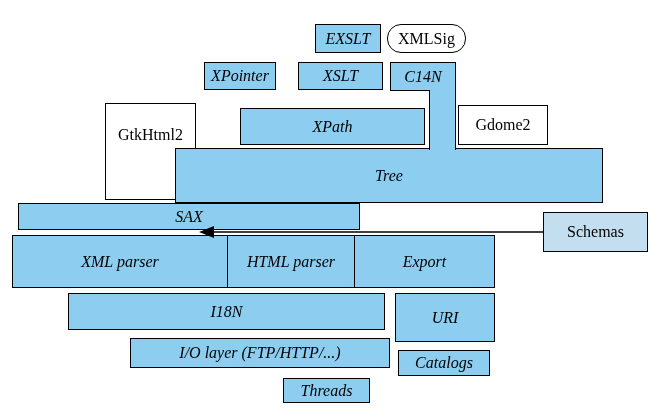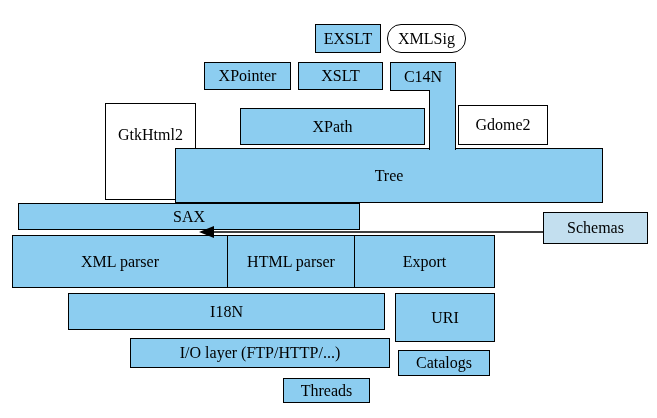--- a/index.html
+++ b/index.html
@@ -15,21 +15,21 @@
   .box {
     position: absolute;
     border: 1px solid var(--border, #000);
     display: flex;
     align-items: center;
     justify-content: center;
     font-size: 16px;
     line-height: 1;
     white-space: nowrap;
   }
-  .blue  { background: var(--module_fill, #8ccdf0); }
+  .blue  { background: var(--module_fill, #8ccdf0); font-style: italic; }
   .white { background: var(--external_fill, #ffffff); }
   .schemas { background: var(--schemas_fill, #c3dfef); }
   .top-label { align-items: flex-start; padding-top: 23px; }
   .connector {
     position: absolute;
     background: var(--module_fill, #8ccdf0);
     border-left: 1px solid var(--border, #000);
     border-right: 1px solid var(--border, #000);
   }
   .overlay {
@@ -45,35 +45,35 @@
 <div class="canvas">
 
   <div class="box white top-label" style="left:105px; top:103px; width:91px; height:97px;">GtkHtml2</div>
 
   <div class="box white" style="left:458px; top:105px; width:90px; height:40px;">Gdome2</div>
 
   <div class="box white" style="left:387px; top:24px; width:79px; height:29px;border-radius:14px;">XMLSig</div>
 
   <div class="box blue" style="left:315px; top:24px; width:66px; height:29px;">EXSLT</div>
 
-  <div class="box blue" style="left:204px; top:62px; width:87px; height:28px;">XPointer</div>
+  <div class="box blue" style="left:204px; top:62px; width:72px; height:28px;">XPointer</div>
 
   <div class="box blue" style="left:298px; top:62px; width:85px; height:28px;">XSLT</div>
 
   <div class="box blue" style="left:390px; top:62px; width:66px; height:29px;">C14N</div>
 
   <div class="box blue" style="left:240px; top:108px; width:185px; height:37px;">XPath</div>
 
   <div class="box blue" style="left:175px; top:148px; width:428px; height:55px;">Tree</div>
 
   <div class="connector" style="left:429px; top:90px; width:27px; height:60px;"></div>
 
   <div class="box blue" style="left:18px; top:203px; width:342px; height:27px;">SAX</div>
 
-  <div class="box schemas" style="left:543px; top:212px; width:105px; height:32px;">Schemas</div>
+  <div class="box schemas" style="left:543px; top:212px; width:105px; height:40px;">Schemas</div>
 
   <div class="box blue" style="left:12px; top:235px; width:216px; height:53px;">XML parser</div>
 
   <div class="box blue" style="left:227px; top:235px; width:128px; height:53px;text-align:center;">HTML parser</div>
 
   <div class="box blue" style="left:354px; top:235px; width:141px; height:53px;">Export</div>
 
   <div class="box blue" style="left:68px; top:293px; width:317px; height:37px;text-align:right;">I18N</div>
 
   <div class="box blue" style="left:395px; top:293px; width:100px; height:49px;">URI</div>

